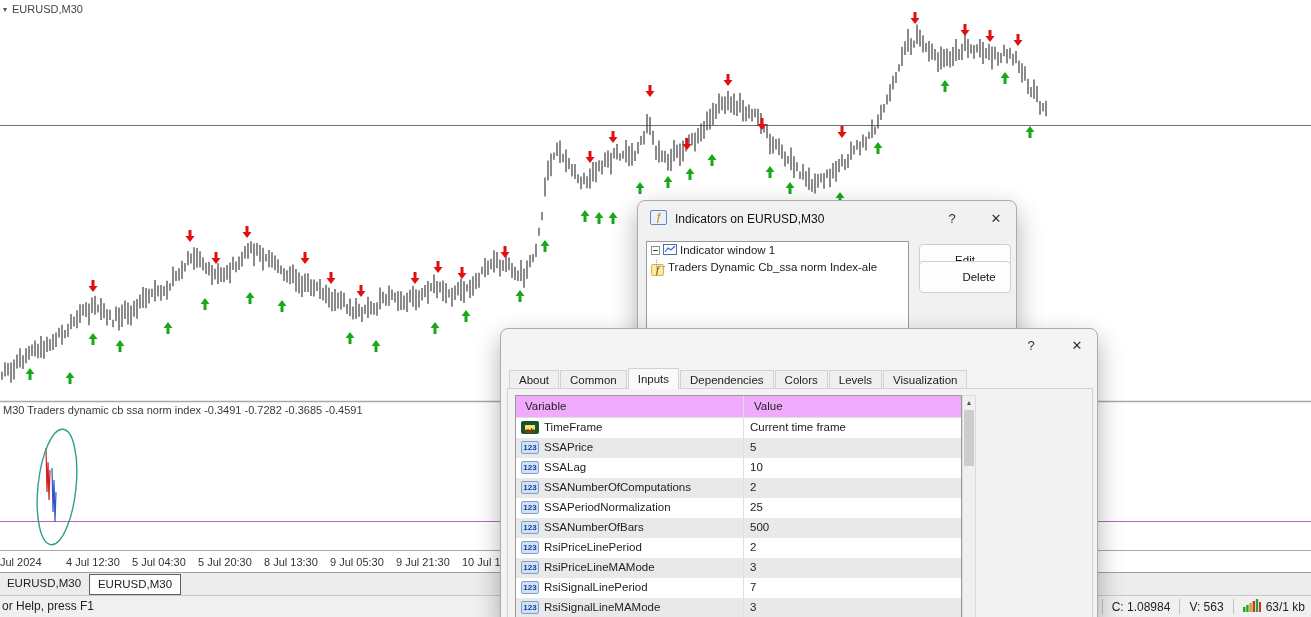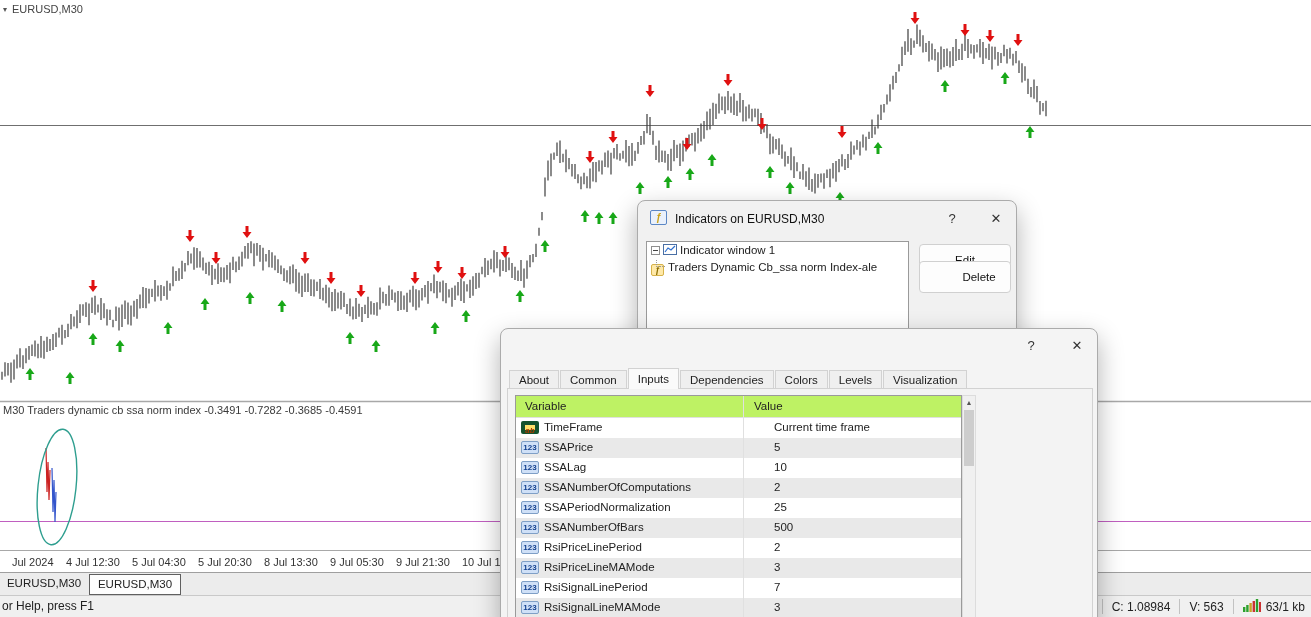--- a/index.html
+++ b/index.html
@@ -48,31 +48,31 @@
   .fx-icon { display:inline-block; width:13px; height:12px; background:#ffe9a8; border:1px solid #d6b24a; border-radius:2px; color:#8a6d00; font-size:9px; line-height:10px; text-align:center; font-style:italic; font-weight:bold; margin-right:4px; vertical-align:-2px; }
   .tree-dots { position:absolute; left:9px; top:-8px; width:9px; height:16px; border-left:1px dotted #9a9a9a; border-bottom:1px dotted #9a9a9a; }
 
   
   #custom-dialog { left:500px; top:328px; width:598px; height:300px; border-radius:8px 8px 0 0; z-index:20; background:#f4f4f4; }
   #ci-tabs { position:absolute; left:8px; top:39px; display:flex; align-items:flex-end; height:21px; }
   .ci-tab { height:19px; line-height:18px; padding:0 9px; font-size:11.5px; background:#efefef; border:1px solid #d2d2d2; border-bottom:none; margin-right:1px; color:#222; position:relative; }
   .ci-tab.active { height:21px; line-height:20px; background:#fafafa; z-index:3; }
   #ci-panel { position:absolute; left:6px; top:59px; width:586px; height:241px; background:#f3f3f3; border:1px solid #d2d2d2; }
   #ci-table { position:absolute; left:7px; top:6px; width:447px; height:232px; background:#fff; border:1px solid #9a9a9a; overflow:hidden; }
-  .ci-header { height:22px; border-bottom:1px solid #e0e0e0; position:relative; font-size:11.5px; color:#222; background:#bef264; }
+  .ci-header { height:22px; border-bottom:1px solid #e0e0e0; position:relative; font-size:11.5px; color:#222; background:#f0abfc; }
   .ci-header::after, .ci-row::after { content:""; position:absolute; left:227px; top:0; bottom:0; width:1px; background:#e0e0e0; }
   .h-var { position:absolute; left:9px; top:4px; }
   .h-val { position:absolute; left:238px; top:4px; }
   .ci-row { height:20px; position:relative; font-size:11.5px; background:#fff; }
   .ci-row.alt { background:#e9e9e9; }
   .type-icon { position:absolute; left:5px; top:3px; width:18px; height:13px; font-size:8px; font-weight:bold; text-align:center; line-height:11px; border-radius:2px; }
   .t-ab  { background:#ffe06a; border:4px solid #14532d; color:#a33b00; font-style:italic; }
   .t-num { background:#cfe0f7; border:1px solid #7f9fc6; color:#14408f; }
   .cell.var { position:absolute; left:28px; top:3px; white-space:nowrap; }
-  .cell.val { position:absolute; left:234px; top:3px; white-space:nowrap;margin-left:24px; }
+  .cell.val { position:absolute; left:234px; top:3px; white-space:nowrap; }
   #ci-scrollbar { position:absolute; left:454px; top:6px; width:14px; height:232px; background:#f0f0f0; border:1px solid #dcdcdc; }
   .sbar-arrow { height:13px; text-align:center; font-size:7px; line-height:13px; color:#555; }
   .sbar-thumb { position:absolute; left:1px; right:1px; top:14px; height:56px; background:#cdcdcd; }
 </style>
 </head>
 <body>
 
 <div id="screen">
 
   <svg id="chart-svg" width="1311" height="552" viewBox="0 0 1311 552">
@@ -494,21 +494,21 @@
   </svg>
 
   <div id="symbol-label">
     <span class="marker">▾</span>
     <span>EURUSD,M30</span>
   </div>
 
   <div id="pane-label">M30  Traders dynamic cb ssa norm index -0.3491 -0.7282 -0.3685 -0.4591</div>
 
   <div id="time-axis">
-      <span class="time-label" style="left: 12px; text-align: right;">Jul 2024</span>
+      <span class="time-label" style="left: 0px; text-align: right;">Jul 2024</span>
       <span class="time-label" style="left: 66px;">4 Jul 12:30</span>
       <span class="time-label" style="left: 132px;">5 Jul 04:30</span>
       <span class="time-label" style="left: 198px;">5 Jul 20:30</span>
       <span class="time-label" style="left: 264px;">8 Jul 13:30</span>
       <span class="time-label" style="left: 330px;">9 Jul 05:30</span>
       <span class="time-label" style="left: 396px;">9 Jul 21:30</span>
       <span class="time-label" style="left: 462px;">10 Jul 13:30</span>
     </div>
 
   <div id="chart-tab-bar">

